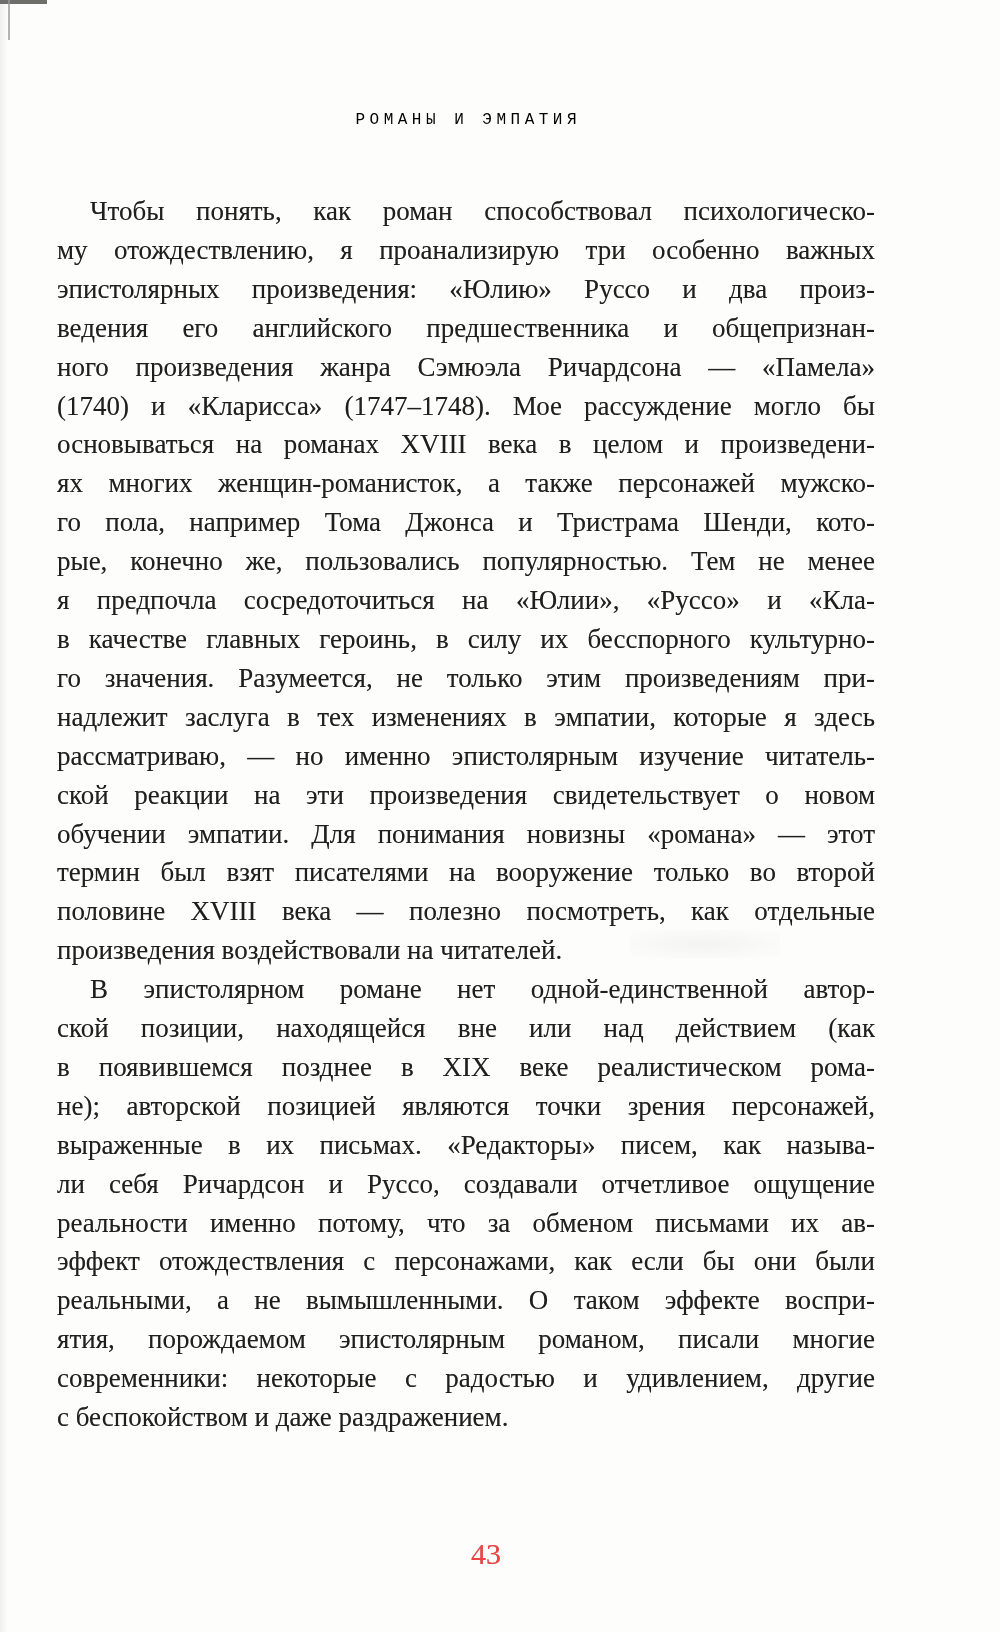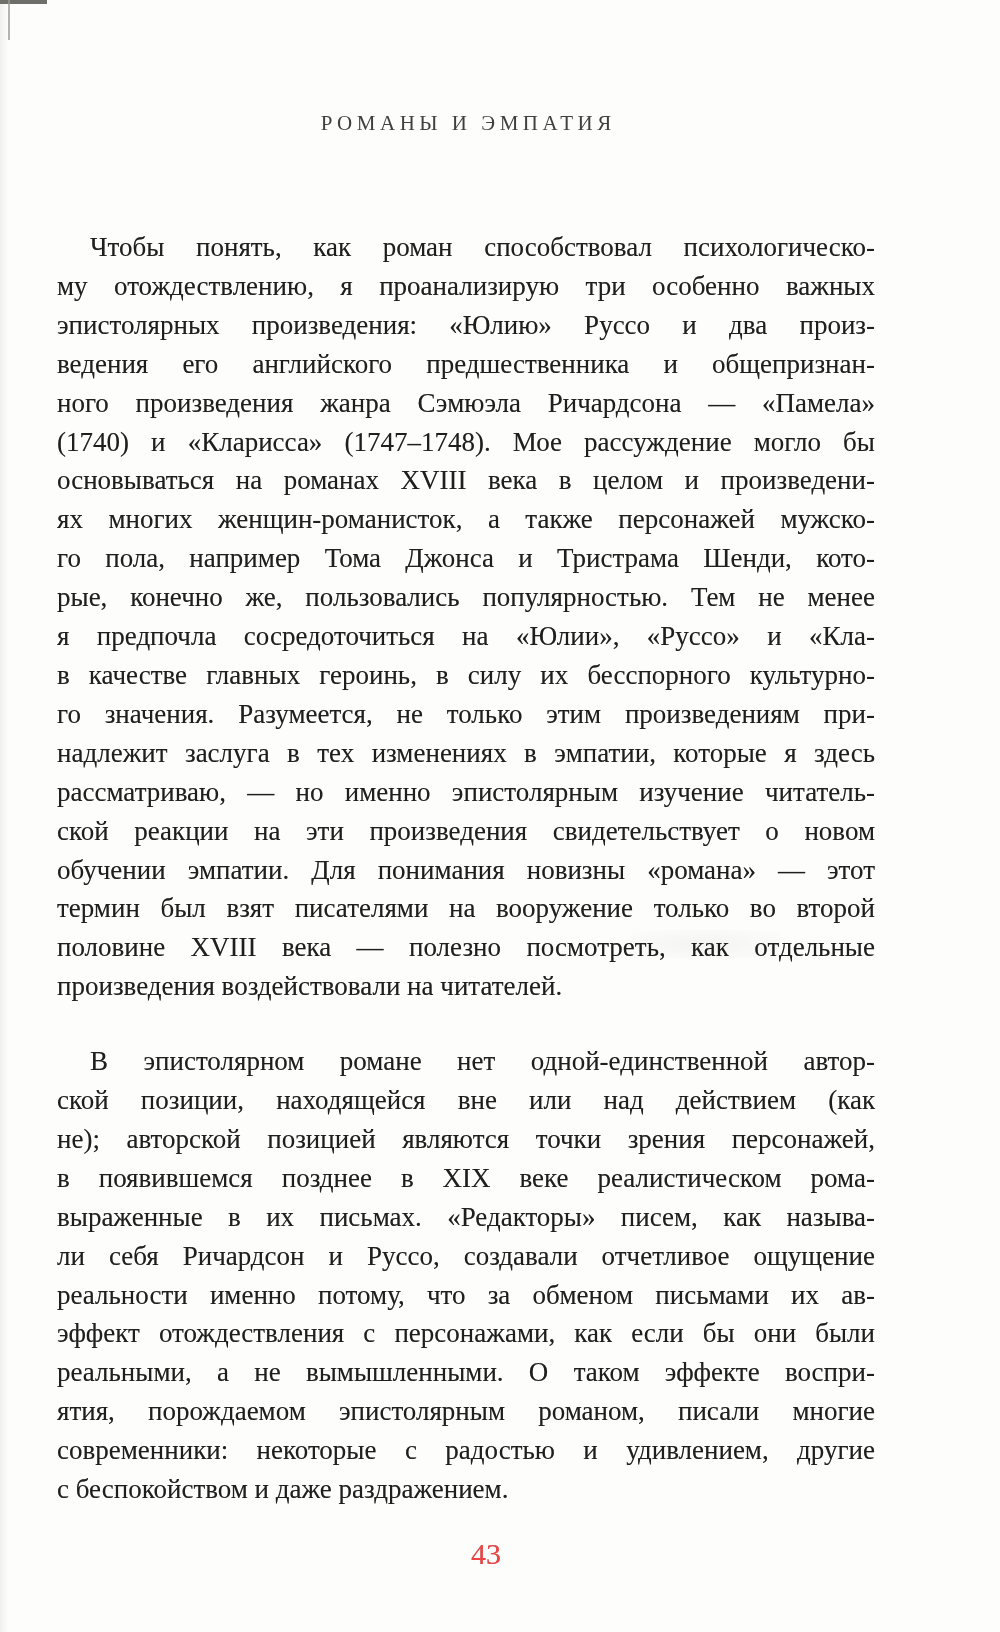--- a/index.html
+++ b/index.html
@@ -28,38 +28,39 @@
     background: #9a9a95; opacity: 0.75;
   }
   .smudge {
     position: absolute; left: 630px; top: 930px; width: 150px; height: 28px;
     background: radial-gradient(ellipse at center, rgba(90,90,80,0.06), rgba(90,90,80,0));
   }
   
   .runhead {
     position: absolute; top: 111px; left: 57px; width: 818px;
     text-align: center;
-    font-size: 21px; letter-spacing: 4.5px; text-indent: 4.5px;
-    color: #404040;
+    font-size: 16px; letter-spacing: 4.5px; text-indent: 4.5px;
+    color: #000000;
+    font-family: Liberation Mono, monospace;
   }
   
   .textblock {
     position: absolute; top: 192px; left: 57px; width: 818px;
     color: var(--ink, #1f1f1d);
   }
   .line {
     font-size: 27px;
     line-height: 38.9px;
     text-align: justify;
     text-align-last: justify;
     text-shadow: 0 0 0.5px rgba(30,30,28,0.4);
     white-space: nowrap;
   }
   .line.last { text-align-last: left; white-space: normal; }
-  .line.indent { text-indent: 33px; margin-top: 36px; }
+  .line.indent { text-indent: 33px; }
   
   .pagenum {
     position: absolute; top: 1537px; left: 57px; width: 858px;
     text-align: center;
     font-size: 30px;
     color: #ef4444;
     text-shadow: 0 0 0.5px rgba(30,30,28,0.4);
   }
 </style>
 </head>
@@ -90,22 +91,22 @@
     <div class="line">го значения. Разумеется, не только этим произведениям при-</div>
     <div class="line">надлежит заслуга в тех изменениях в эмпатии, которые я здесь</div>
     <div class="line">рассматриваю, — но именно эпистолярным изучение читатель-</div>
     <div class="line">ской реакции на эти произведения свидетельствует о новом</div>
     <div class="line">обучении эмпатии. Для понимания новизны «романа» — этот</div>
     <div class="line">термин был взят писателями на вооружение только во второй</div>
     <div class="line">половине XVIII века — полезно посмотреть, как отдельные</div>
     <div class="line last">произведения воздействовали на читателей.</div>
     <div class="line indent">В эпистолярном романе нет одной-единственной автор-</div>
     <div class="line">ской позиции, находящейся вне или над действием (как</div>
+    <div class="line">в появившемся позднее в XIX веке реалистическом рома-</div>
     <div class="line">не); авторской позицией являются точки зрения персонажей,</div>
-    <div class="line">в появившемся позднее в XIX веке реалистическом рома-</div>
     <div class="line">выраженные в их письмах. «Редакторы» писем, как называ-</div>
     <div class="line">ли себя Ричардсон и Руссо, создавали отчетливое ощущение</div>
     <div class="line">реальности именно потому, что за обменом письмами их ав-</div>
     <div class="line">эффект отождествления с персонажами, как если бы они были</div>
     <div class="line">реальными, а не вымышленными. О таком эффекте воспри-</div>
     <div class="line">ятия, порождаемом эпистолярным романом, писали многие</div>
     <div class="line">современники: некоторые с радостью и удивлением, другие</div>
     <div class="line last">с беспокойством и даже раздражением.</div>
   </div>
 

